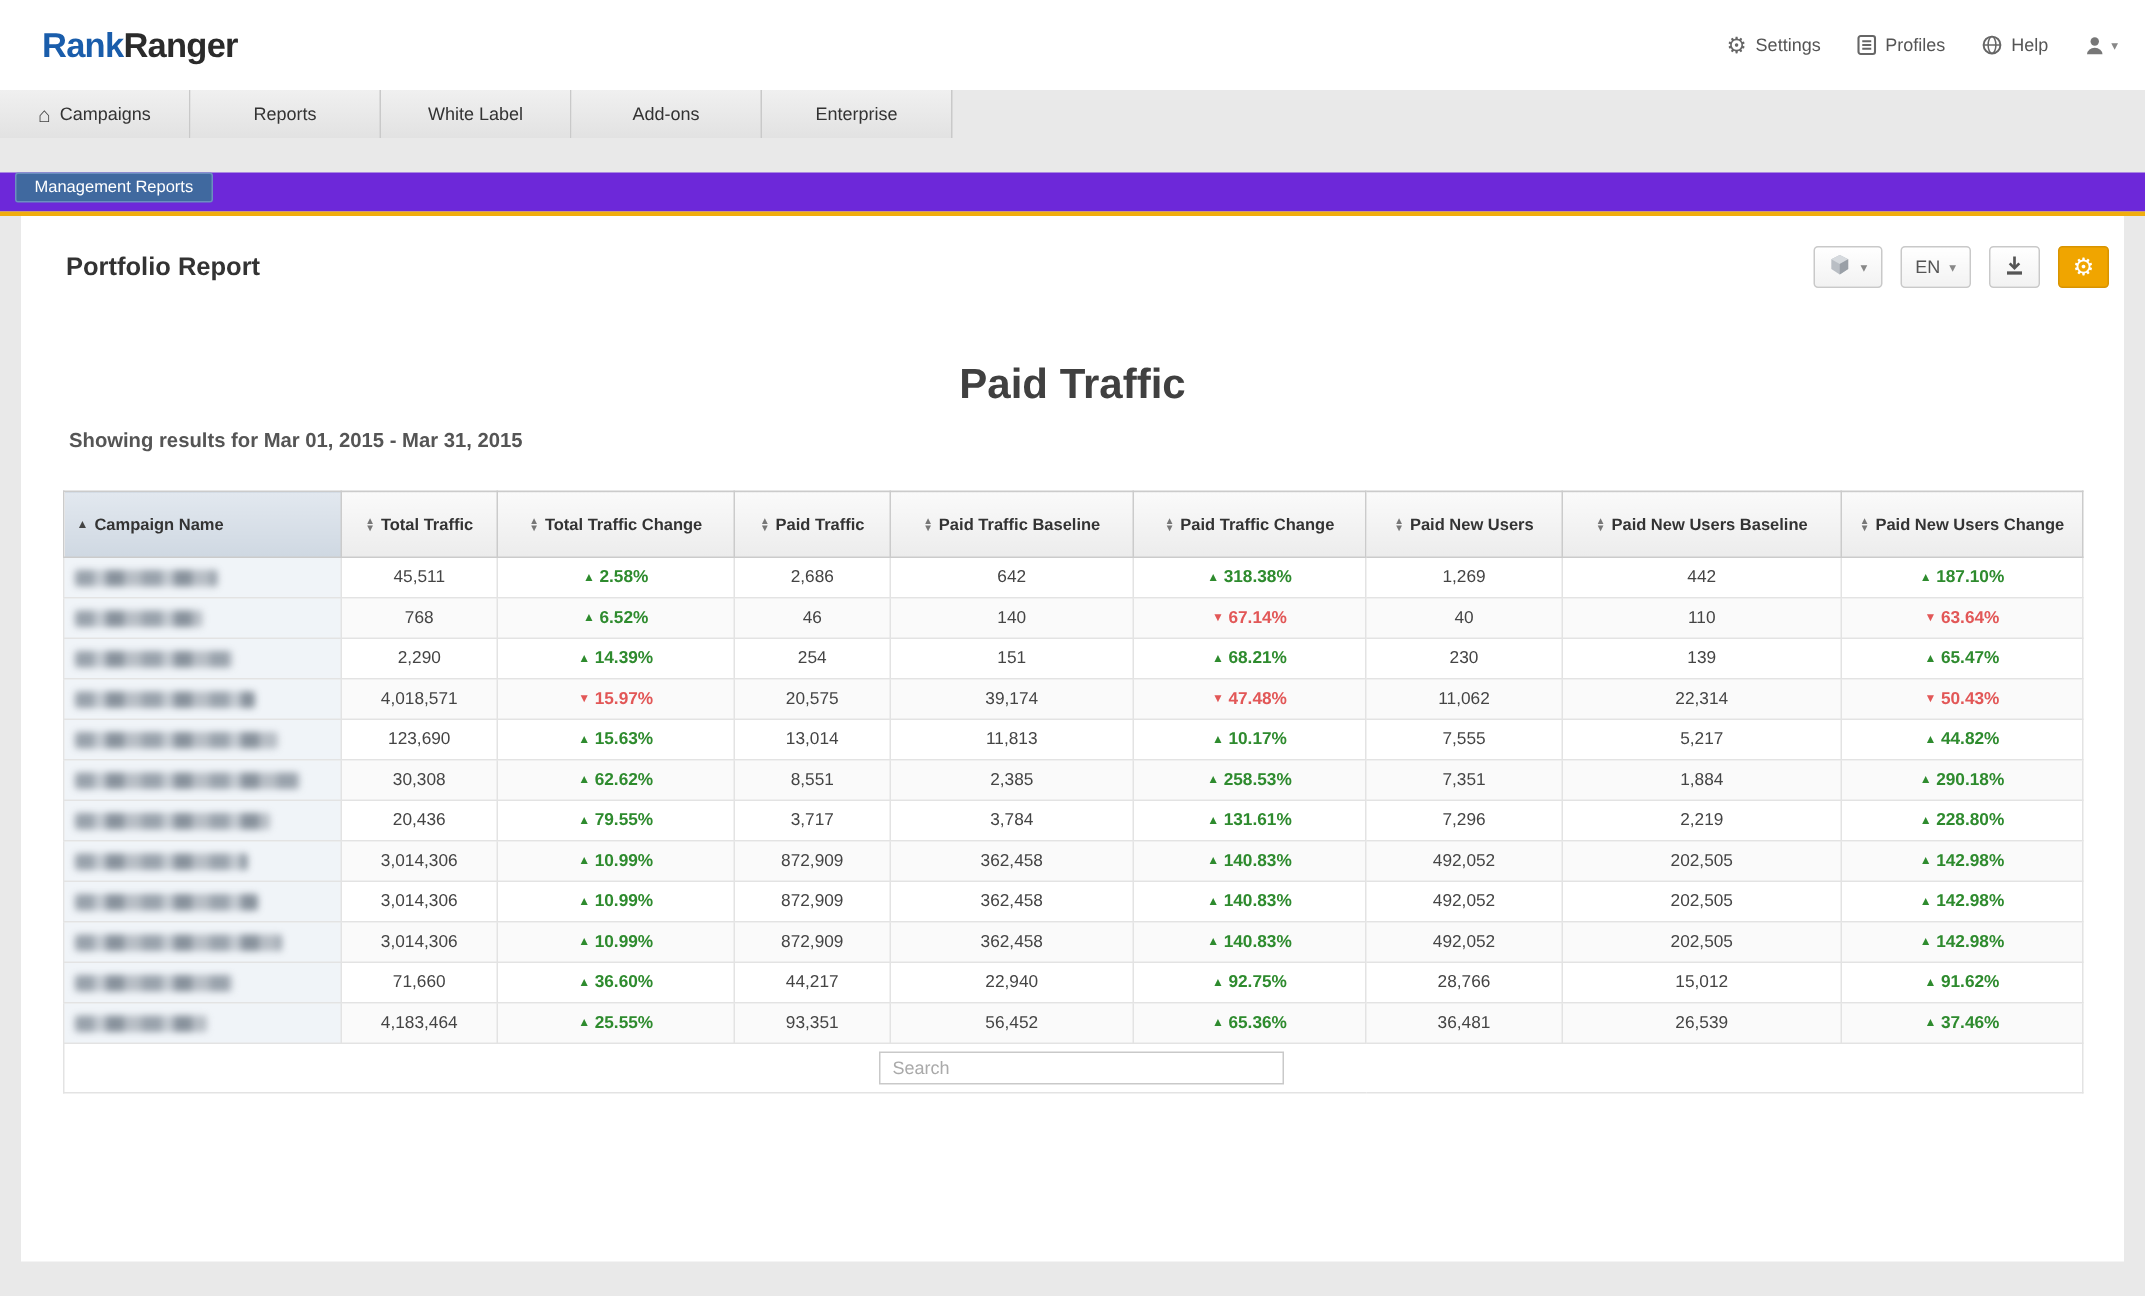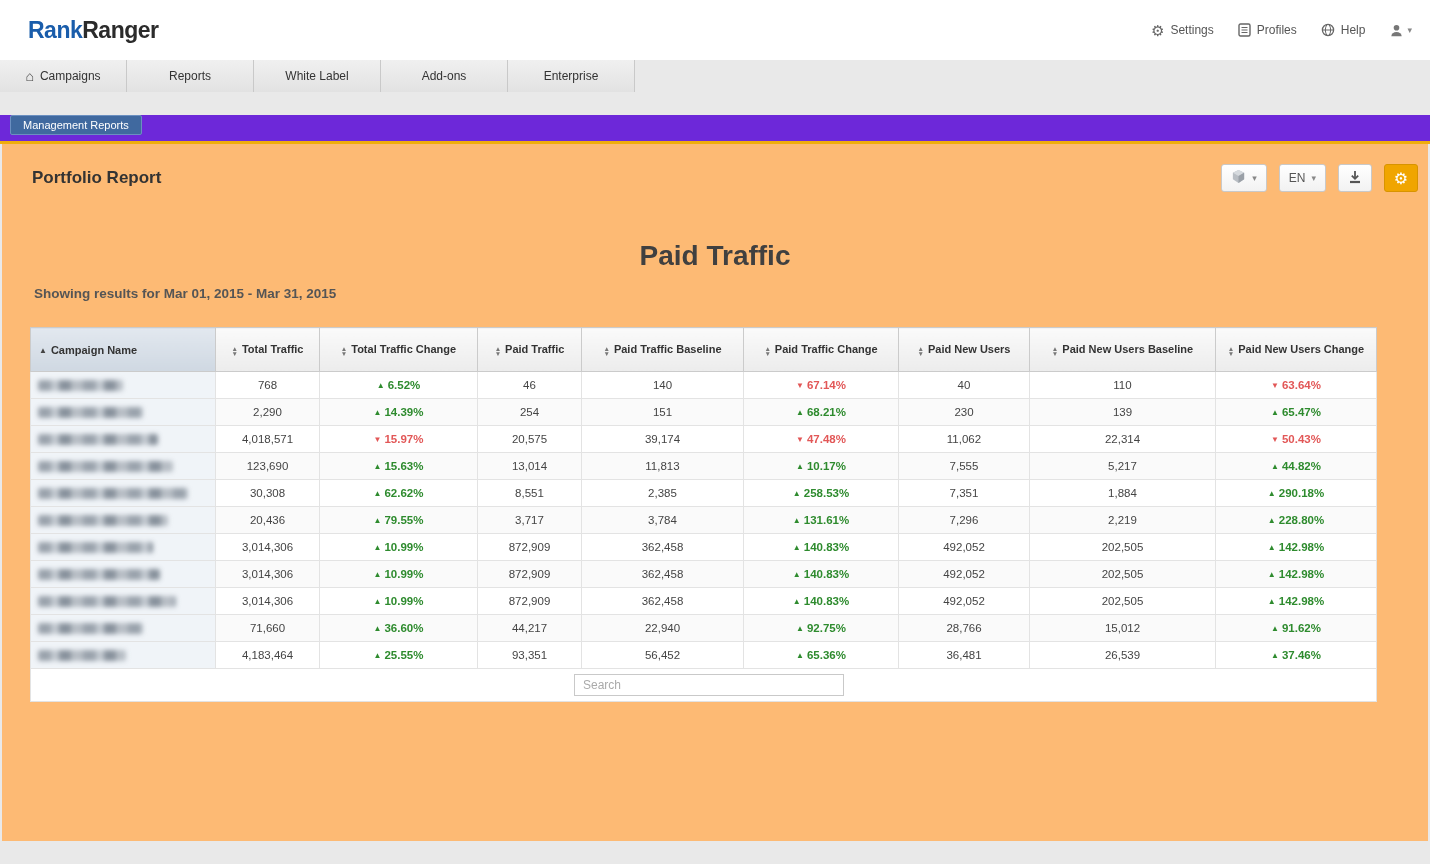--- a/index.html
+++ b/index.html
@@ -24,21 +24,21 @@
              border-right:1px solid #c9c9c9; cursor:pointer; }
   .nav-tab .home-glyph { font-size:14px; color:#444; }
 
   
   .subnav { height:26px; background:#6d28d9; display:flex; align-items:flex-start; padding-left:10px;margin-top:23px; }
   .subnav-btn { color:#fff; font-size:11px; background:#40699f; border:1px solid #6b8fc0; border-radius:2px;
                 padding:3px 12px; cursor:pointer; }
   .yellow-line { height:3px; background:#f0ad0d; }
 
   
-  .content { background:#fdba74; margin:0 2px; min-height:697px; padding-bottom:14px; }
+  .content { background:#ffffff; margin:0 14px; min-height:697px; padding-bottom:14px; }
   .page-head-row { display:flex; justify-content:space-between; align-items:center; padding:20px 10px 0 30px; }
   .page-title { font-size:17px; font-weight:bold; color:#333; }
   .toolbar { display:flex; gap:12px; align-items:center; }
   .tb-btn { height:28px; background:linear-gradient(#fff,#f2f2f2); border:1px solid #c9c9c9; border-radius:3px;
             display:inline-flex; align-items:center; gap:6px; padding:0 9px; font-size:12px; color:#555; cursor:pointer; }
   .tb-btn.gear { background:#f0a500; border-color:#d89400; color:#fff; width:34px; justify-content:center; font-size:16px; }
 
   .report-title { text-align:center; margin-top:48px; font-size:28px; font-weight:bold; color:#404040; }
   .date-range { margin:14px 0 0 32px; font-size:13.5px; font-weight:bold; color:#555; }
 
@@ -231,20 +231,33 @@
           <span class="sort-icon">
               <span>▲</span>
               <span>▼</span>
             </span><span>Paid New Users Change</span>
         </th>
       </tr>
     </thead>
     <tbody>
         <tr>
           <td class="name-cell">
+            <div class="blur-blob" style="width: 95px;"></div>
+          </td>
+          <td>45,511</td>
+          <td class="change-cell up"><span class="arrow">▲</span><span>2.58%</span></td>
+          <td>2,686</td>
+          <td>642</td>
+          <td class="change-cell up"><span class="arrow">▲</span><span>318.38%</span></td>
+          <td>1,269</td>
+          <td>442</td>
+          <td class="change-cell up"><span class="arrow">▲</span><span>187.10%</span></td>
+        </tr>
+        <tr>
+          <td class="name-cell">
             <div class="blur-blob" style="width: 85px;"></div>
           </td>
           <td>768</td>
           <td class="change-cell up"><span class="arrow">▲</span><span>6.52%</span></td>
           <td>46</td>
           <td>140</td>
           <td class="change-cell down"><span class="arrow">▼</span><span>67.14%</span></td>
           <td>40</td>
           <td>110</td>
           <td class="change-cell down"><span class="arrow">▼</span><span>63.64%</span></td>

